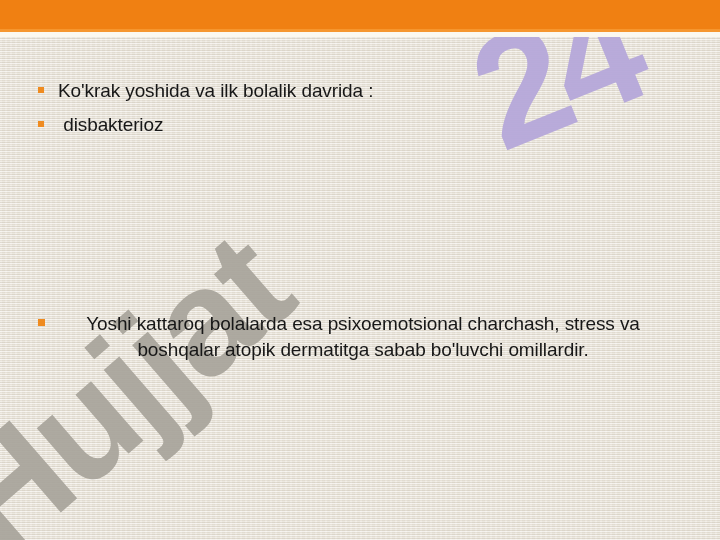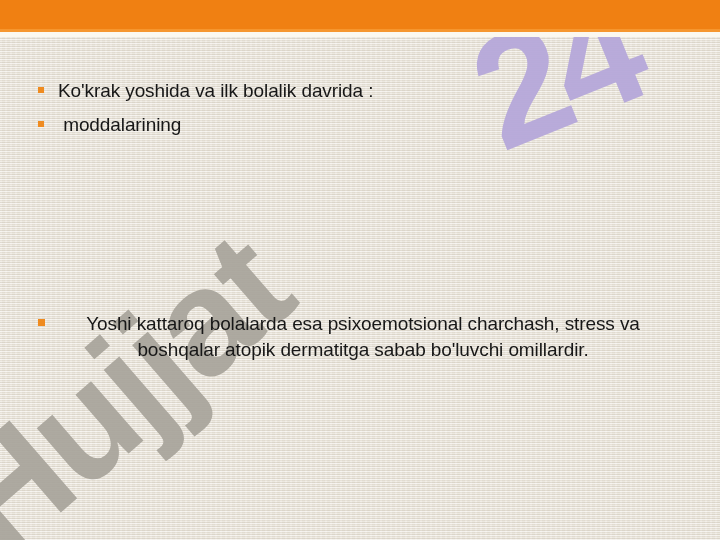--- a/index.html
+++ b/index.html
@@ -209,21 +209,21 @@
       <div class="bullet-row">
         <span class="bullet-marker"></span>
         <span class="bullet-text">Ko'krak yoshida va ilk bolalik davrida :</span>
       </div>
 
 
 
 
       <div class="bullet-row">
         <span class="bullet-marker"></span>
-        <span class="bullet-text"> moddalarining</span>
+        <span class="bullet-text"> disbakterioz</span>
       </div>
 
 
     </div>
 
     <div class="para-block">
       <div class="para-row">
         <span class="para-marker"></span>
         <span class="para-text">Yoshi kattaroq bolalarda esa psixoemotsional charchash, stress va boshqalar atopik dermatitga sabab bo'luvchi omillardir.</span>
       </div>

